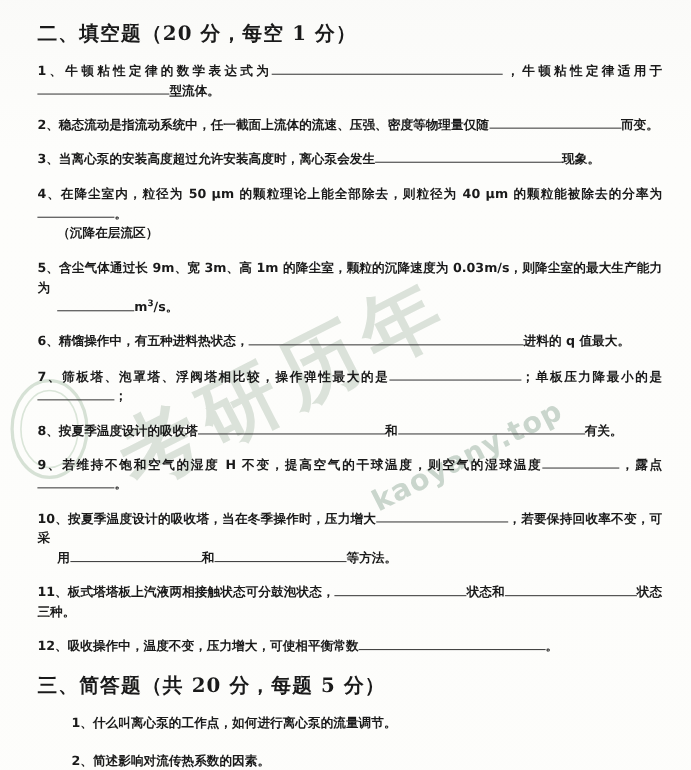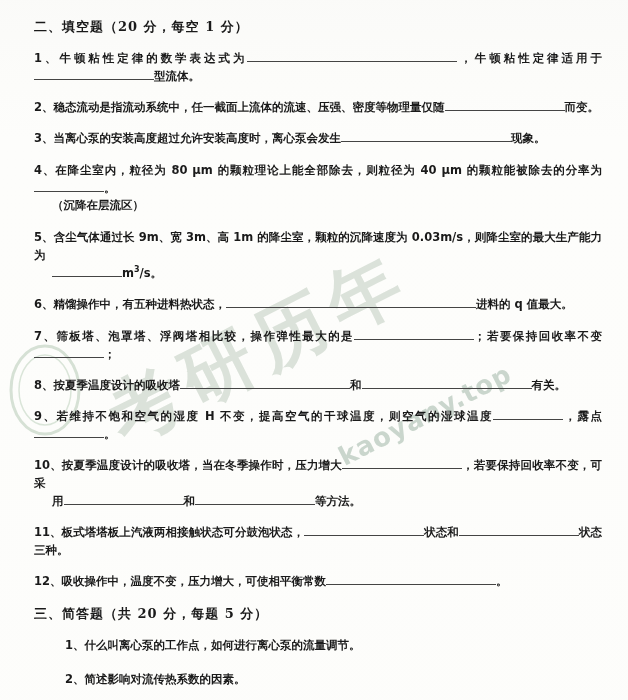--- a/index.html
+++ b/index.html
@@ -62,21 +62,21 @@
     font-size: 26px;
     left: 330px;
     top: 400px;
     transform: rotate(-27deg);
     color: rgba(130,160,140,0.42);
     letter-spacing: 1px;
   }
 
   h2.section {
     font-family: "DejaVu Serif", serif;
-    font-size: 13px;
+    font-size: 18px;
     font-weight: bold;
     margin: 4px 0 14px 8px;
     letter-spacing: 1px;
   }
   .section-two { margin-top: 2px; }
   .section-three { margin-top: 30px; margin-bottom: 16px; }
 
   ol.qlist {
     list-style: none;
     margin: 0;
@@ -144,32 +144,32 @@
           <li class="q">
             <span class="ln"><span>1、</span><span>牛顿粘性定律的数学表达式为</span><span class="blank b-xxl"></span><span>，牛顿粘性定律适用于</span><span class="blank b-lg"></span><span>型流体。</span></span>
           </li>
           <li class="q">
             <span class="ln"><span>2、</span><span>稳态流动是指流动系统中，任一截面上流体的流速、压强、密度等物理量仅随</span><span class="blank b-lg"></span><span>而变。</span></span>
           </li>
           <li class="q">
             <span class="ln"><span>3、</span><span>当离心泵的安装高度超过允许安装高度时，离心泵会发生</span><span class="blank b-xl"></span><span>现象。</span></span>
           </li>
           <li class="q">
-            <span class="ln"><span>4、</span><span>在降尘室内，粒径为 80 μm 的颗粒理论上能全部除去，则粒径为 40 μm 的颗粒能被除去的分率为</span><span class="blank b-md"></span><span>。</span></span>
+            <span class="ln"><span>4、</span><span>在降尘室内，粒径为 50 μm 的颗粒理论上能全部除去，则粒径为 40 μm 的颗粒能被除去的分率为</span><span class="blank b-md"></span><span>。</span></span>
             <span class="ind"><span>（沉降在层流区）</span></span>
           </li>
           <li class="q">
             <span class="ln"><span>5、</span><span>含尘气体通过长 9m、宽 3m、高 1m 的降尘室，颗粒的沉降速度为 0.03m/s，则降尘室的最大生产能力为</span></span>
             <span class="ind"><span class="blank b-md"></span><span>m</span><span class="sup">3</span><span>/s。</span></span>
           </li>
           <li class="q">
             <span class="ln"><span>6、</span><span>精馏操作中，有五种进料热状态，</span><span class="blank b-huge"></span><span>进料的 q 值最大。</span></span>
           </li>
           <li class="q">
-            <span class="ln"><span>7、</span><span>筛板塔、泡罩塔、浮阀塔相比较，操作弹性最大的是</span><span class="blank b-lg"></span><span>；若要保持回收率不变</span><span class="blank b-md"></span><span>；</span></span>
+            <span class="ln"><span>7、</span><span>筛板塔、泡罩塔、浮阀塔相比较，操作弹性最大的是</span><span class="blank b-lg"></span><span>；单板压力降最小的是</span><span class="blank b-md"></span><span>；</span></span>
           </li>
           <li class="q">
             <span class="ln"><span>8、</span><span>按夏季温度设计的吸收塔</span><span class="blank b-xl"></span><span>和</span><span class="blank b-xl"></span><span>有关。</span></span>
           </li>
           <li class="q">
             <span class="ln"><span>9、</span><span>若维持不饱和空气的湿度 H 不变，提高空气的干球温度，则空气的湿球温度</span><span class="blank b-md"></span><span>，露点</span><span class="blank b-md"></span><span>。</span></span>
           </li>
           <li class="q">
             <span class="ln"><span>10、</span><span>按夏季温度设计的吸收塔，当在冬季操作时，压力增大</span><span class="blank b-lg"></span><span>，若要保持回收率不变，可采</span></span>
             <span class="ind"><span>用</span><span class="blank b-lg"></span><span>和</span><span class="blank b-lg"></span><span>等方法。</span></span>

